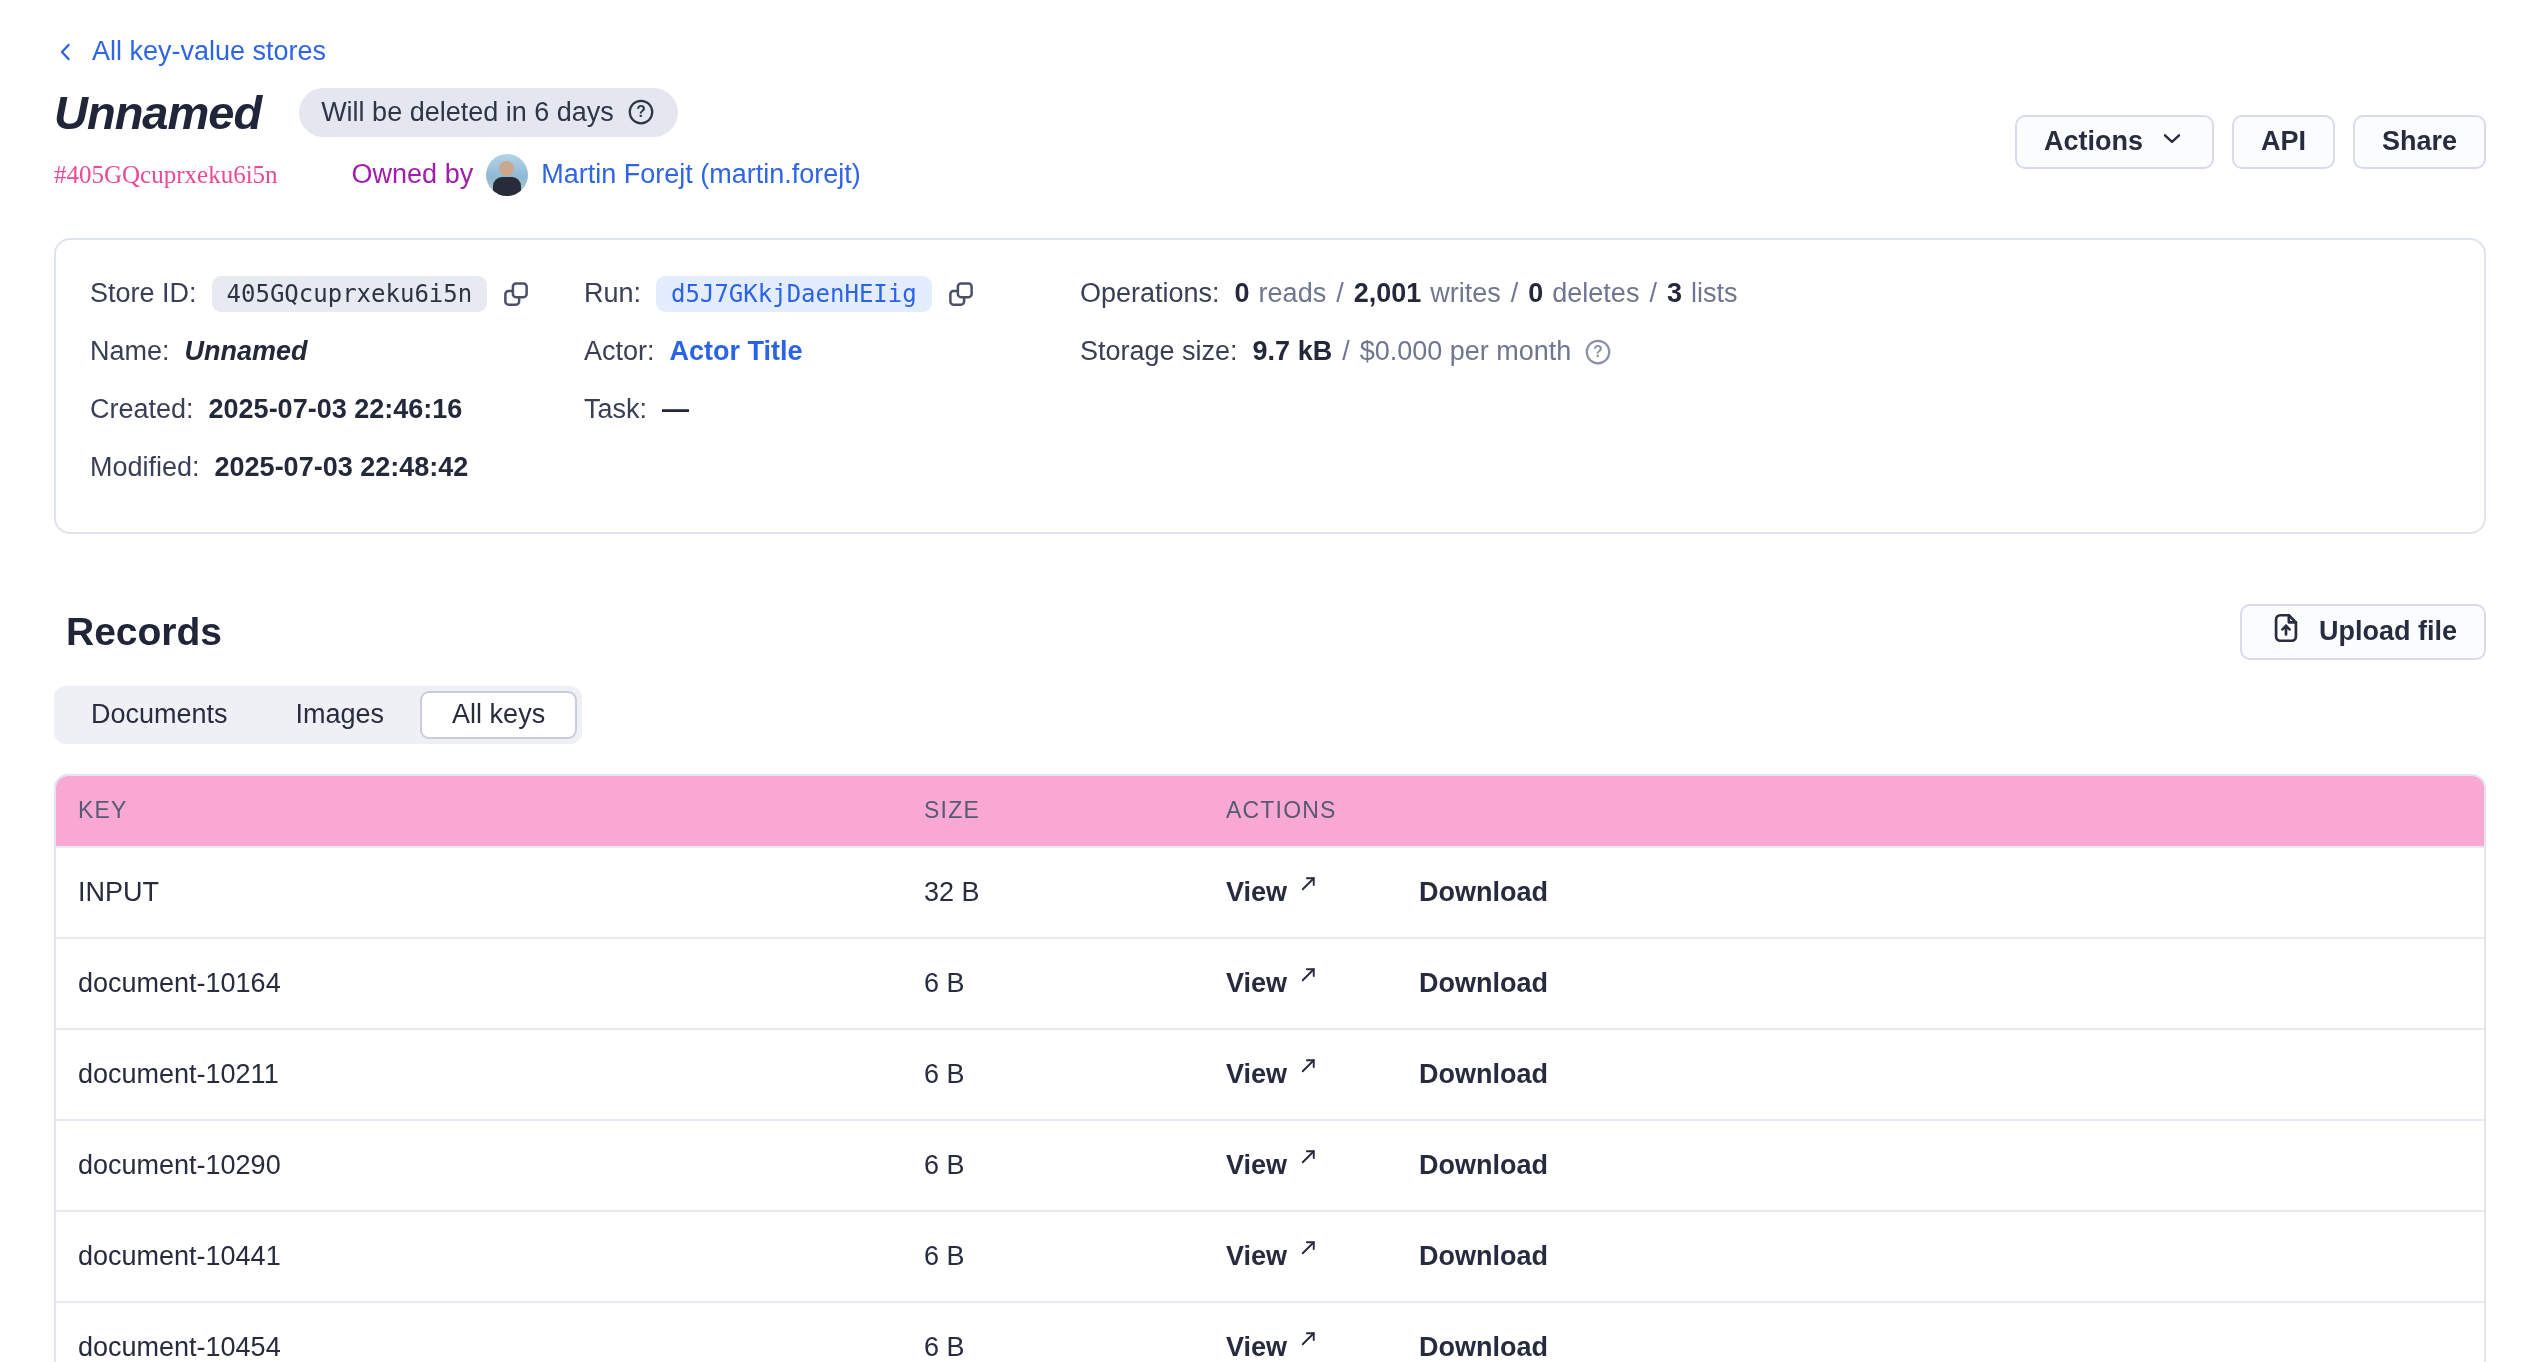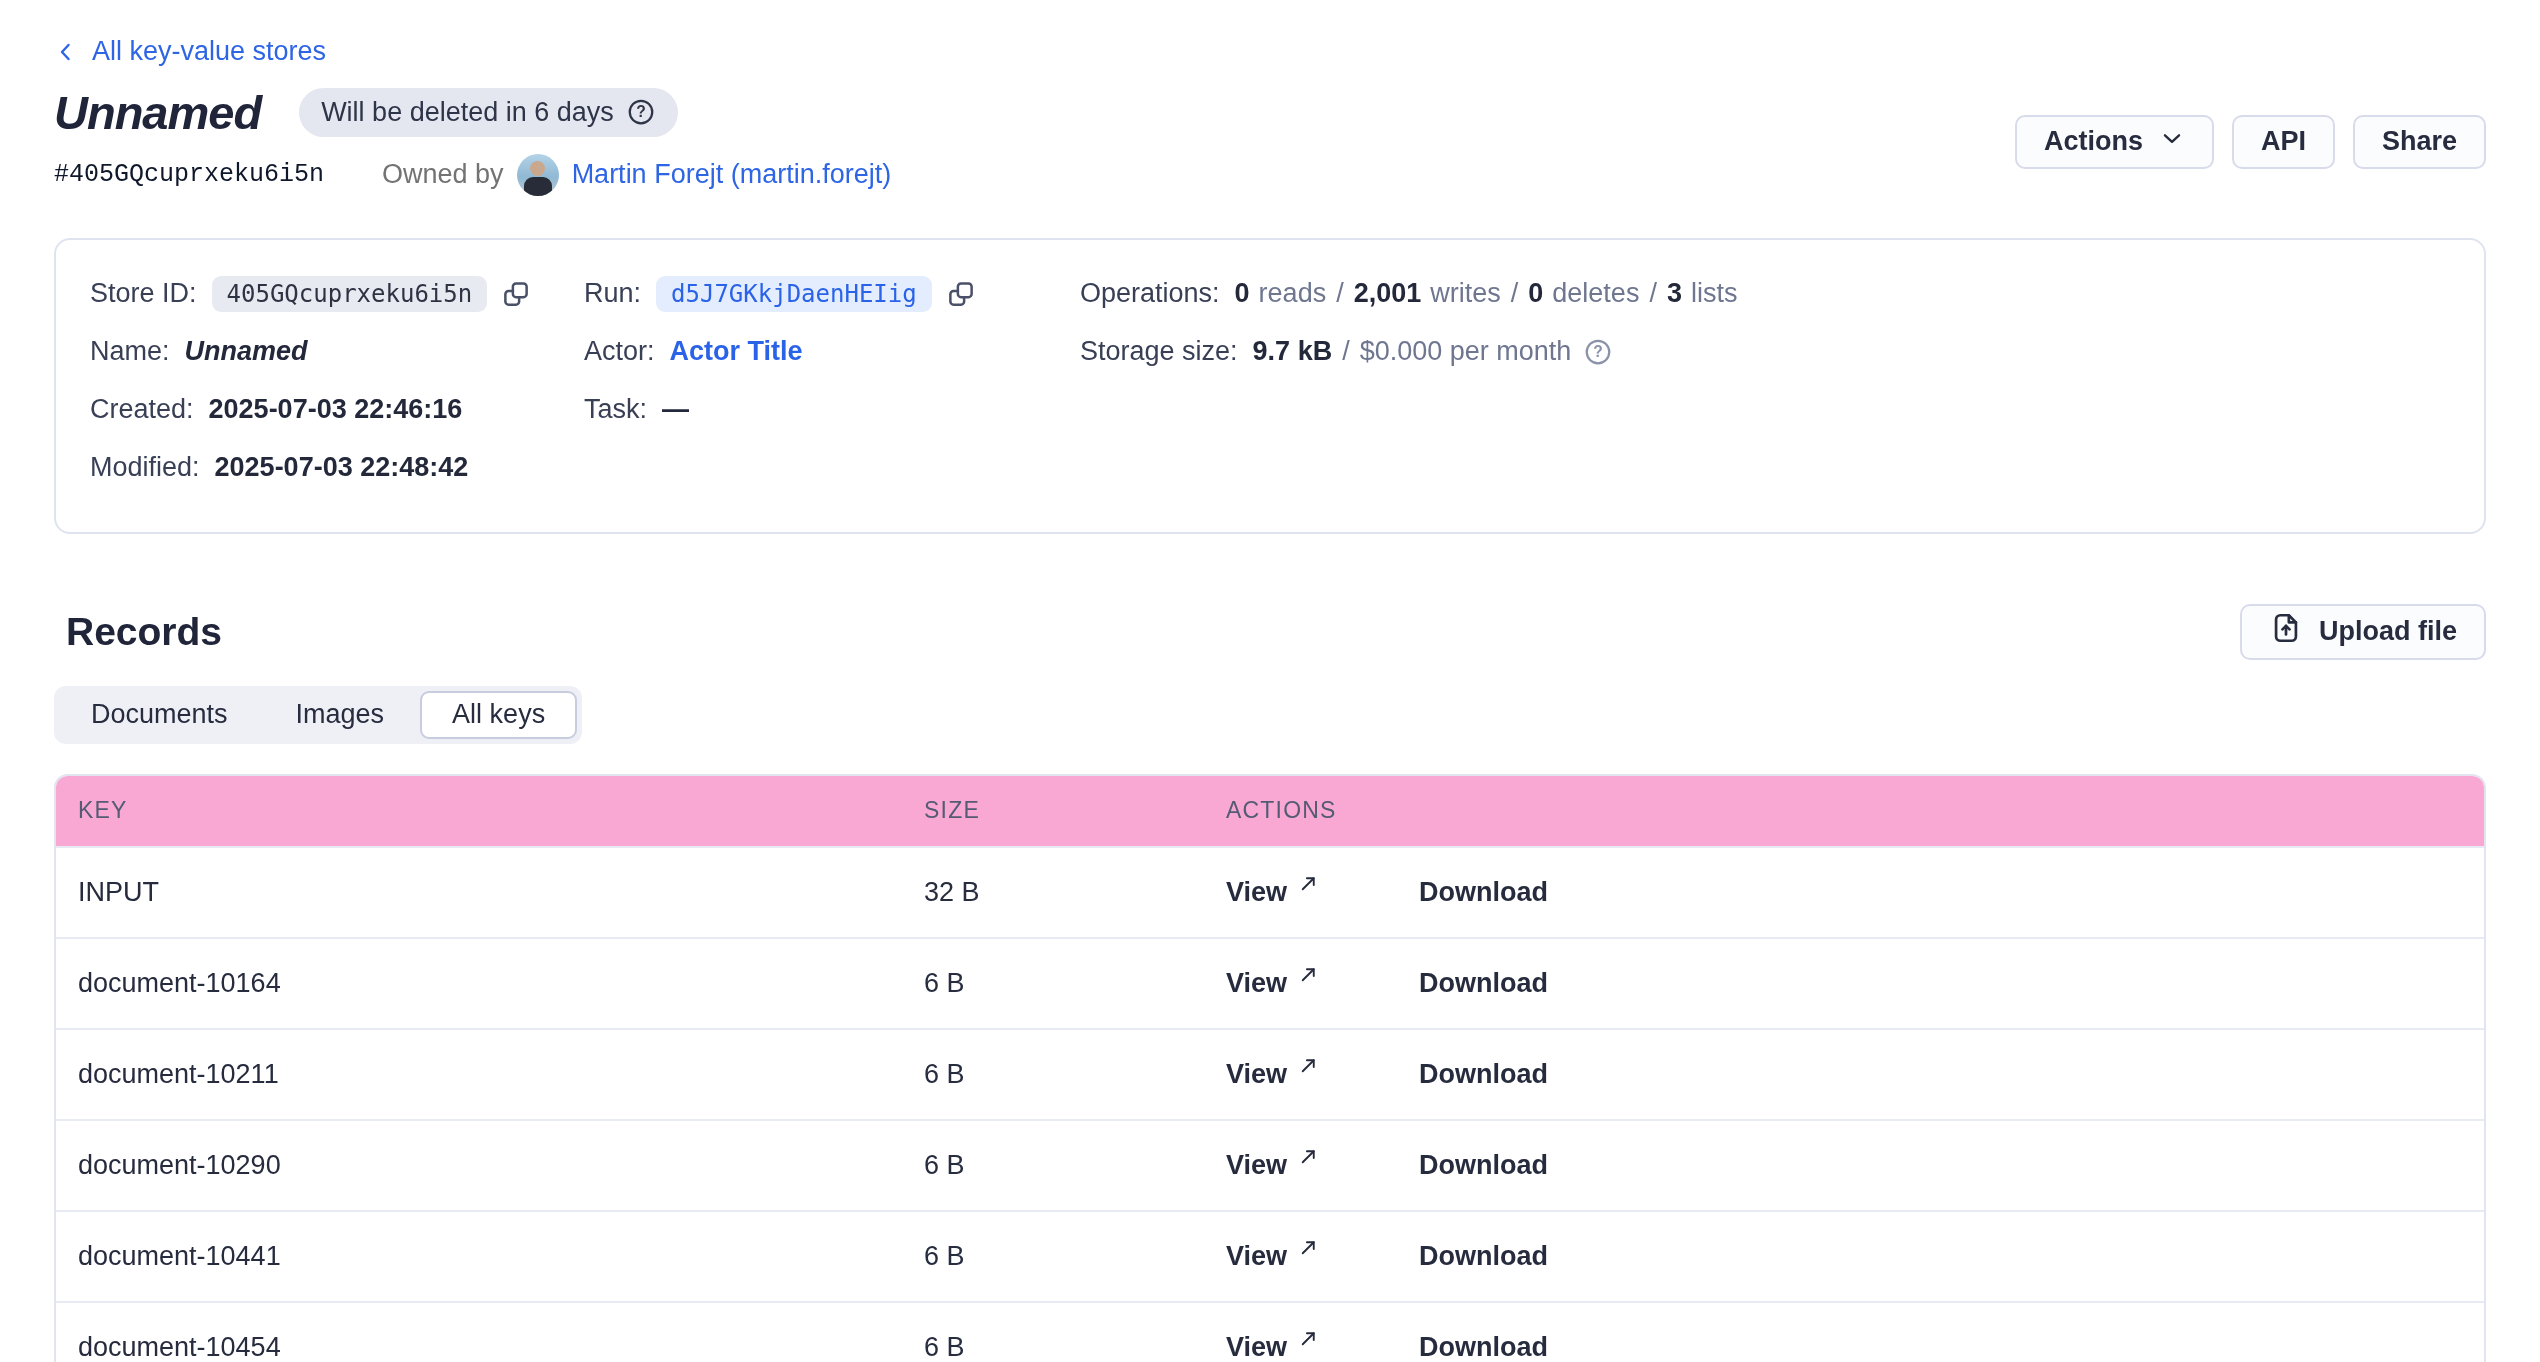--- a/index.html
+++ b/index.html
@@ -33,22 +33,22 @@
   }
   .badge svg { display:block; }
   .hdr-buttons { position:absolute; top:30px; right:0; display:flex; gap:18px; }
   .btn {
     display:inline-flex; align-items:center; gap:16px; height:54px;
     padding:0 27px; background:#fbfcfe; border:2px solid #d7dbea;
     border-radius:10px; font-size:27px; font-weight:700; color:#272c3f;
     cursor:pointer; white-space:nowrap;
   }
   .meta-line { display:flex; align-items:center; margin-top:14px; }
-  .store-hash { font-family:Liberation Mono, monospace; font-size:25px; color:#0f172a; }
-  .owned-by { margin-left:58px; color:#737373; }
+  .store-hash { font-family:Liberation Serif, serif; font-size:25px; color:#ec4899; }
+  .owned-by { margin-left:74px; color:#a21caf; }
   .avatar {
     width:42px; height:42px; border-radius:50%; margin:0 13px;
     position:relative; overflow:hidden; flex:0 0 auto;
     background:linear-gradient(180deg,#b4d3e8 0%,#90b9d4 55%,#bac7d0 100%);
   }
   .avatar::before { 
     content:""; position:absolute; top:7px; left:13px; width:15px; height:15px;
     border-radius:50%; background:#c9a88e;
   }
   .avatar::after { 

